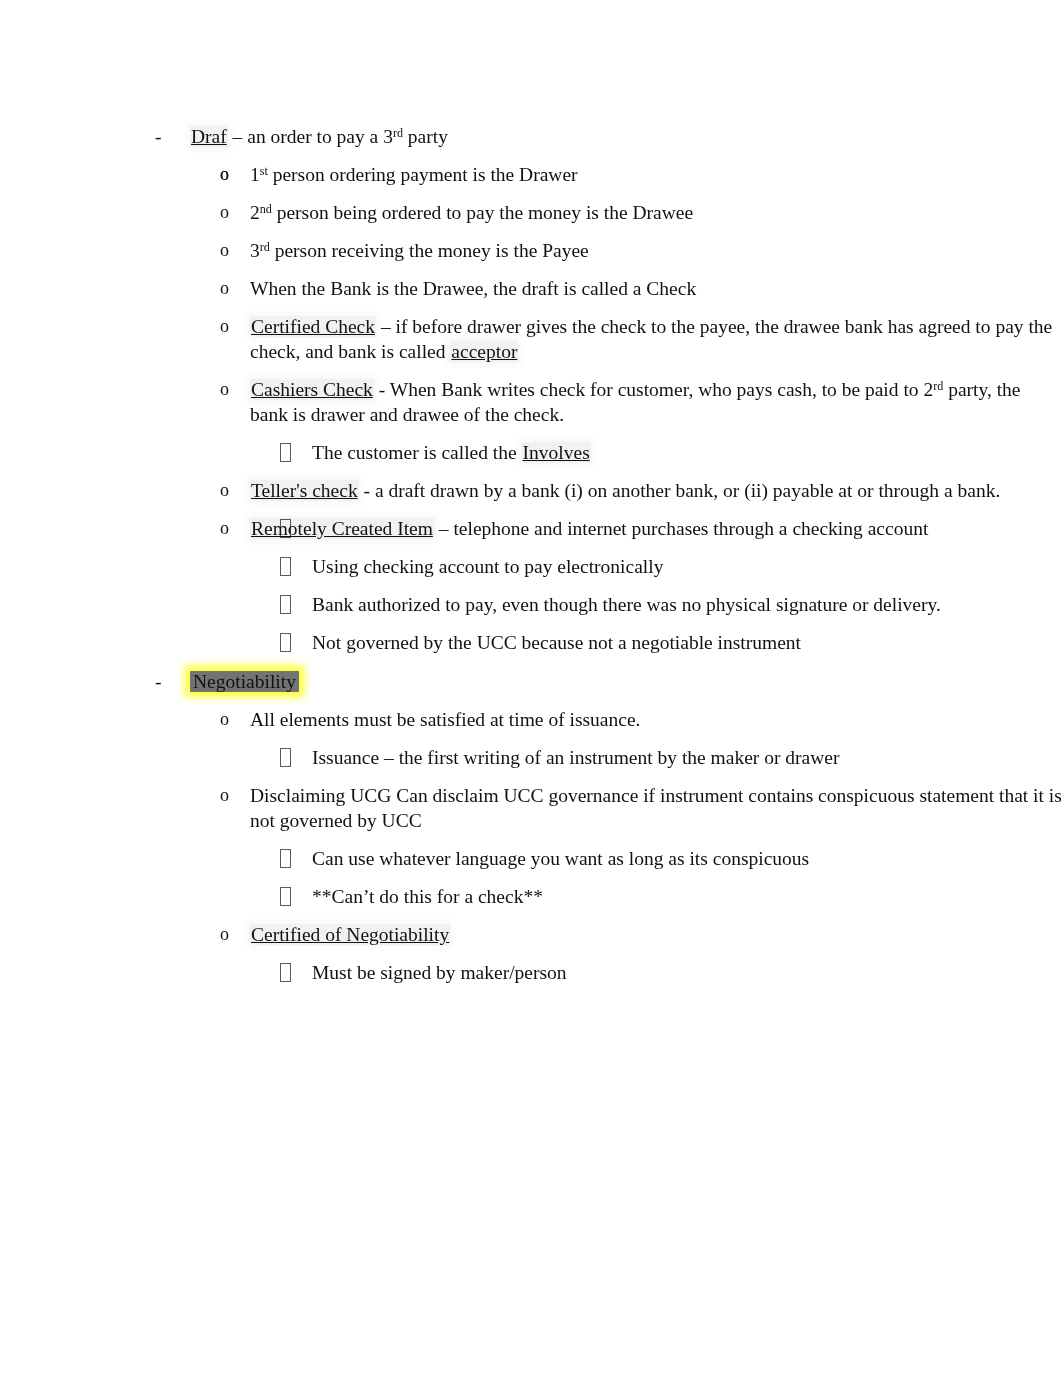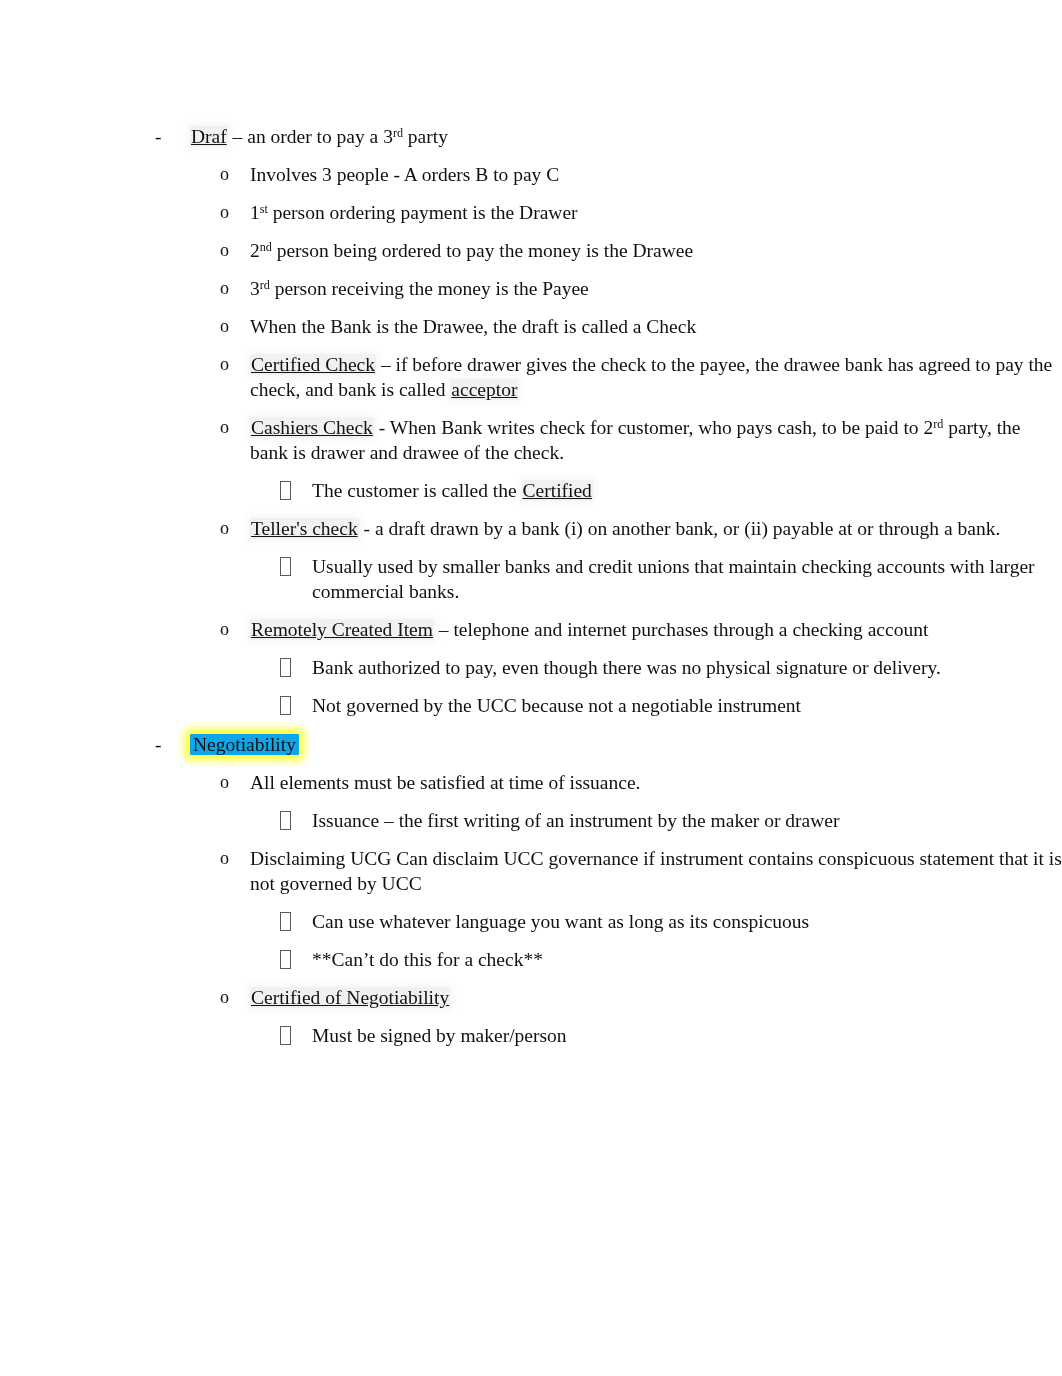--- a/index.html
+++ b/index.html
@@ -91,21 +91,21 @@
   .shade {
     background-color: rgba(0, 0, 0, 0.055);
     border-radius: 1px;
     box-shadow: 0 0 7px 3px rgba(0, 0, 0, 0.035);
     padding: 0 1px;
     text-decoration: underline;
   }
 
   
   .hl {
-    background-color: #0ea5e9;
+    background-color: #737373;
     box-shadow: 0 0 9px 5px rgba(255, 255, 0, 0.85);
     padding: 0 3px;
     border-radius: 1px;
   }
 
   sup {
     font-size: 0.62em;
     vertical-align: 0.48em;
     line-height: 0;
   }
@@ -116,21 +116,20 @@
 <div class="page">
   <div class="doc-body" style="padding-top:124px;">
 
     <div class="row lvl1">
       <span class="marker">-</span>
       <span class="txt"><span class="shade">Draf</span><span> – an order to pay a 3</span><sup>rd</sup><span> party</span></span>
     </div>
 
     <div class="row lvl2 gap-md">
       <span class="marker">o</span>
-      <span class="txt">Involves 3 people - A orders B to pay C</span>
     </div>
 
     <div class="row lvl2 gap-md">
       <span class="marker">o</span>
       <span class="txt"><span>1</span><sup>st</sup><span> person ordering payment is the  Drawer</span></span>
     </div>
 
     <div class="row lvl2 gap-md">
       <span class="marker">o</span>
       <span class="txt"><span>2</span><sup>nd</sup><span> person being ordered to pay the money is the   Drawee</span></span>
@@ -151,38 +150,41 @@
       <span class="txt"><span class="shade">Certified Check</span><span> – if before drawer gives the check to the payee, the drawee bank has agreed to pay the check, and bank is called </span><span class="shade">acceptor</span></span>
     </div>
 
     <div class="row lvl2 gap-md">
       <span class="marker">o</span>
       <span class="txt"><span class="shade">Cashiers Check</span><span> - When Bank writes check for customer, who pays cash, to be paid to 2</span><sup>rd</sup><span> party, the bank is drawer and drawee of the check.</span></span>
     </div>
 
     <div class="row lvl3 gap-md">
       <span class="marker"><span class="tofu"></span></span>
-      <span class="txt"><span>The customer is called the </span><span class="shade">Certified</span></span>
+      <span class="txt"><span>The customer is called the </span><span class="shade">Involves</span></span>
     </div>
 
     <div class="row lvl2 gap-md">
       <span class="marker">o</span>
       <span class="txt"><span class="shade">Teller's check</span><span> - a draft drawn by a bank (i) on another bank, or (ii) payable at or through a bank.</span></span>
     </div>
 
     <div class="row lvl3 gap-md">
       <span class="marker"><span class="tofu"></span></span>
-      <span class="txt">Usually used by smaller banks and credit unions that maintain checking accounts with larger commercial banks.</span>
     </div>
 
     <div class="row lvl2 gap-md">
       <span class="marker">o</span>
       <span class="txt"><span class="shade">Remotely Created Item</span><span>  – telephone and internet purchases through a checking account</span></span>
     </div>
 
+    <div class="row lvl3 gap-md">
+      <span class="marker"><span class="tofu"></span></span>
+      <span class="txt">Using checking account to pay electronically</span>
+    </div>
 
     <div class="row lvl3 gap-md">
       <span class="marker"><span class="tofu"></span></span>
       <span class="txt">Bank authorized to pay, even though there was no physical signature or delivery.</span>
     </div>
 
     <div class="row lvl3 gap-md">
       <span class="marker"><span class="tofu"></span></span>
       <span class="txt">Not governed by the UCC because not a negotiable instrument</span>
     </div>

